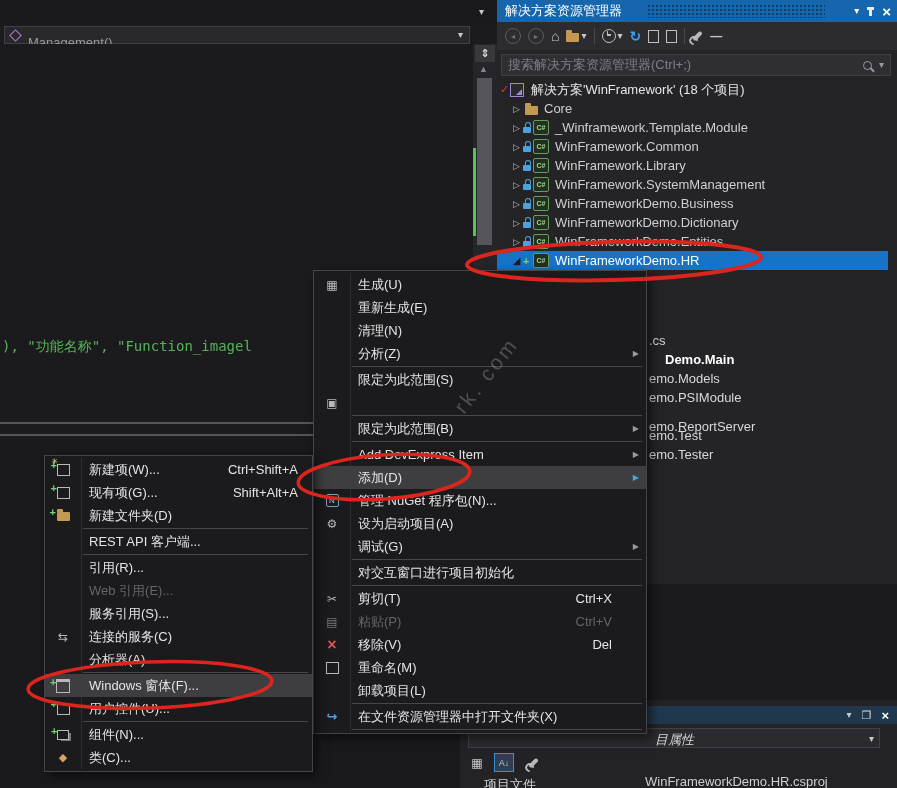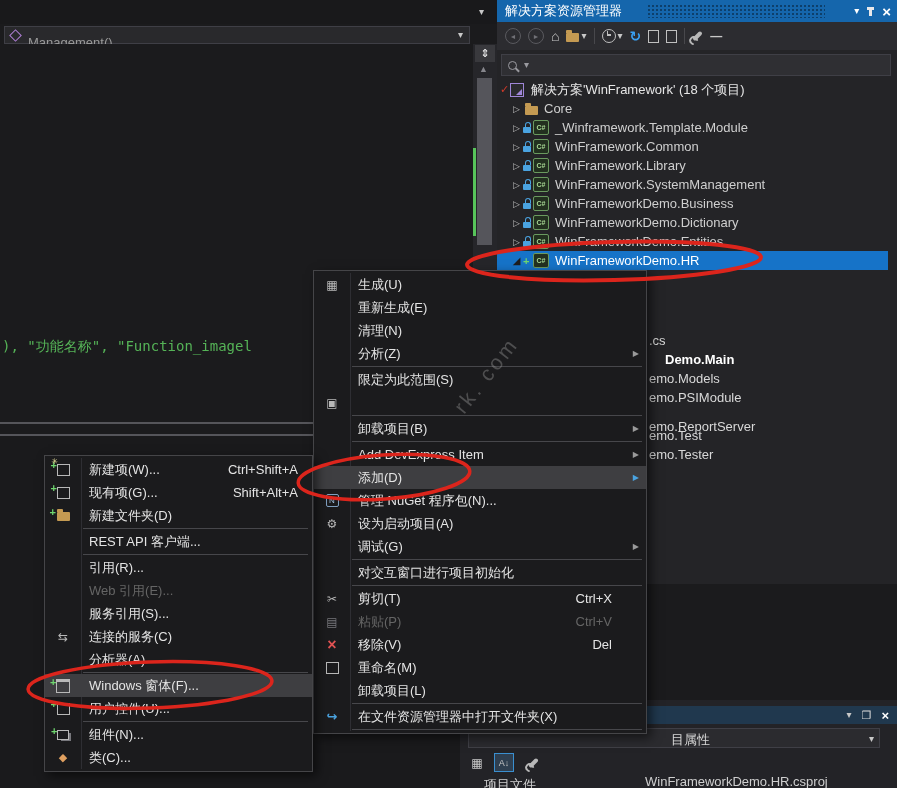--- a/index.html
+++ b/index.html
@@ -109,21 +109,21 @@
   .folder-pic::before{content:"";position:absolute;top:-3px;left:0;width:6px;height:3px;background:#c49a52;border-radius:1px 1px 0 0;}
   .plus-mark{position:absolute;left:-7px;top:-5px;color:#6fd66f;font-weight:bold;font-size:11px;line-height:1;}
   .star-mark{position:absolute;left:-6px;top:-7px;color:#e8e09a;font-size:8px;line-height:1;}
 
   
   .props{left:460px;top:700px;width:437px;height:88px;background:#232327;z-index:5;}
   .props-title{position:absolute;left:0;top:6px;width:437px;height:18px;background:#20384e;}
   .props-title-icons{position:absolute;right:8px;top:0;height:18px;display:flex;align-items:center;gap:10px;color:#d8d8d8;}
   .i-float{font-size:11px;line-height:1;color:#d8d8d8;}
   .props-combo{position:absolute;left:8px;top:28px;width:412px;height:20px;background:#2b2b2f;border:1px solid #3f3f46;box-sizing:border-box;}
-  .props-combo-text{position:absolute;left:202px;top:2px;font-size:13px;color:#d8d8d8;}
+  .props-combo-text{position:absolute;left:186px;top:2px;font-size:13px;color:#d8d8d8;font-style:italic;}
   .props-combo-caret{position:absolute;right:5px;top:5px;}
   .props-tools{position:absolute;left:8px;top:53px;display:flex;gap:8px;align-items:center;}
   .pt-ic{width:18px;height:17px;display:flex;align-items:center;justify-content:center;color:#c8c8c8;font-size:12px;}
   .pt-ic.selbox{border:1px solid #3a8fd0;background:#2f3f50;font-size:9px;}
   .props-row-label{position:absolute;left:24px;top:76px;font-size:13px;color:#cfcfcf;}
   .props-row-value{position:absolute;left:185px;top:74px;font-size:13px;color:#cfcfcf;}
 
   
   .watermark{left:420px;top:320px;width:200px;transform:rotate(-52deg);color:rgba(155,155,155,.40);
              font-size:21px;letter-spacing:3px;z-index:35;pointer-events:none;}
@@ -178,20 +178,21 @@
           <span class="caret">▾</span>
       </span>
       <span class="i-refresh">↻</span>
       <span class="i-docs"></span>
       <span class="i-docs"></span>
       <span class="tb-sep"></span>
       <span class="ic-wrench"></span>
       <span class="i-dash">—</span>
     </div>
     <div class="abs se-search">
+      <span class="se-search-text">搜索解决方案资源管理器(Ctrl+;)</span>
       <span class="i-mag"></span>
       <span class="caret" style="color:#9a9aa0;">▾</span>
     </div>
     <div class="abs tree" id="se-tree">
         <div class="tree-row">
           <span class="t-check">✓</span>
           <span class="t-sln"></span>
           <span style="color: rgb(230, 230, 230);">解决方案'WinFramework' (18 个项目)</span>
         </div>
         <div class="tree-row">
@@ -306,21 +307,21 @@
         <span class="lbl">限定为此范围(S)</span>
       </div>
       <div class="menu-item">
         <span class="mi">
           <span class="g-ic">▣</span>
         </span>
       </div>
       <div class="menu-sep"></div>
       <div class="menu-item">
         <span class="mi"></span>
-        <span class="lbl">卸载项目(B)</span>
+        <span class="lbl">限定为此范围(B)</span>
         <span class="arr">▶</span>
       </div>
       <div class="menu-sep"></div>
       <div class="menu-item">
         <span class="mi"></span>
         <span class="lbl">Add DevExpress Item</span>
         <span class="arr">▶</span>
       </div>
       <div class="menu-item hl">
         <span class="mi"></span>

